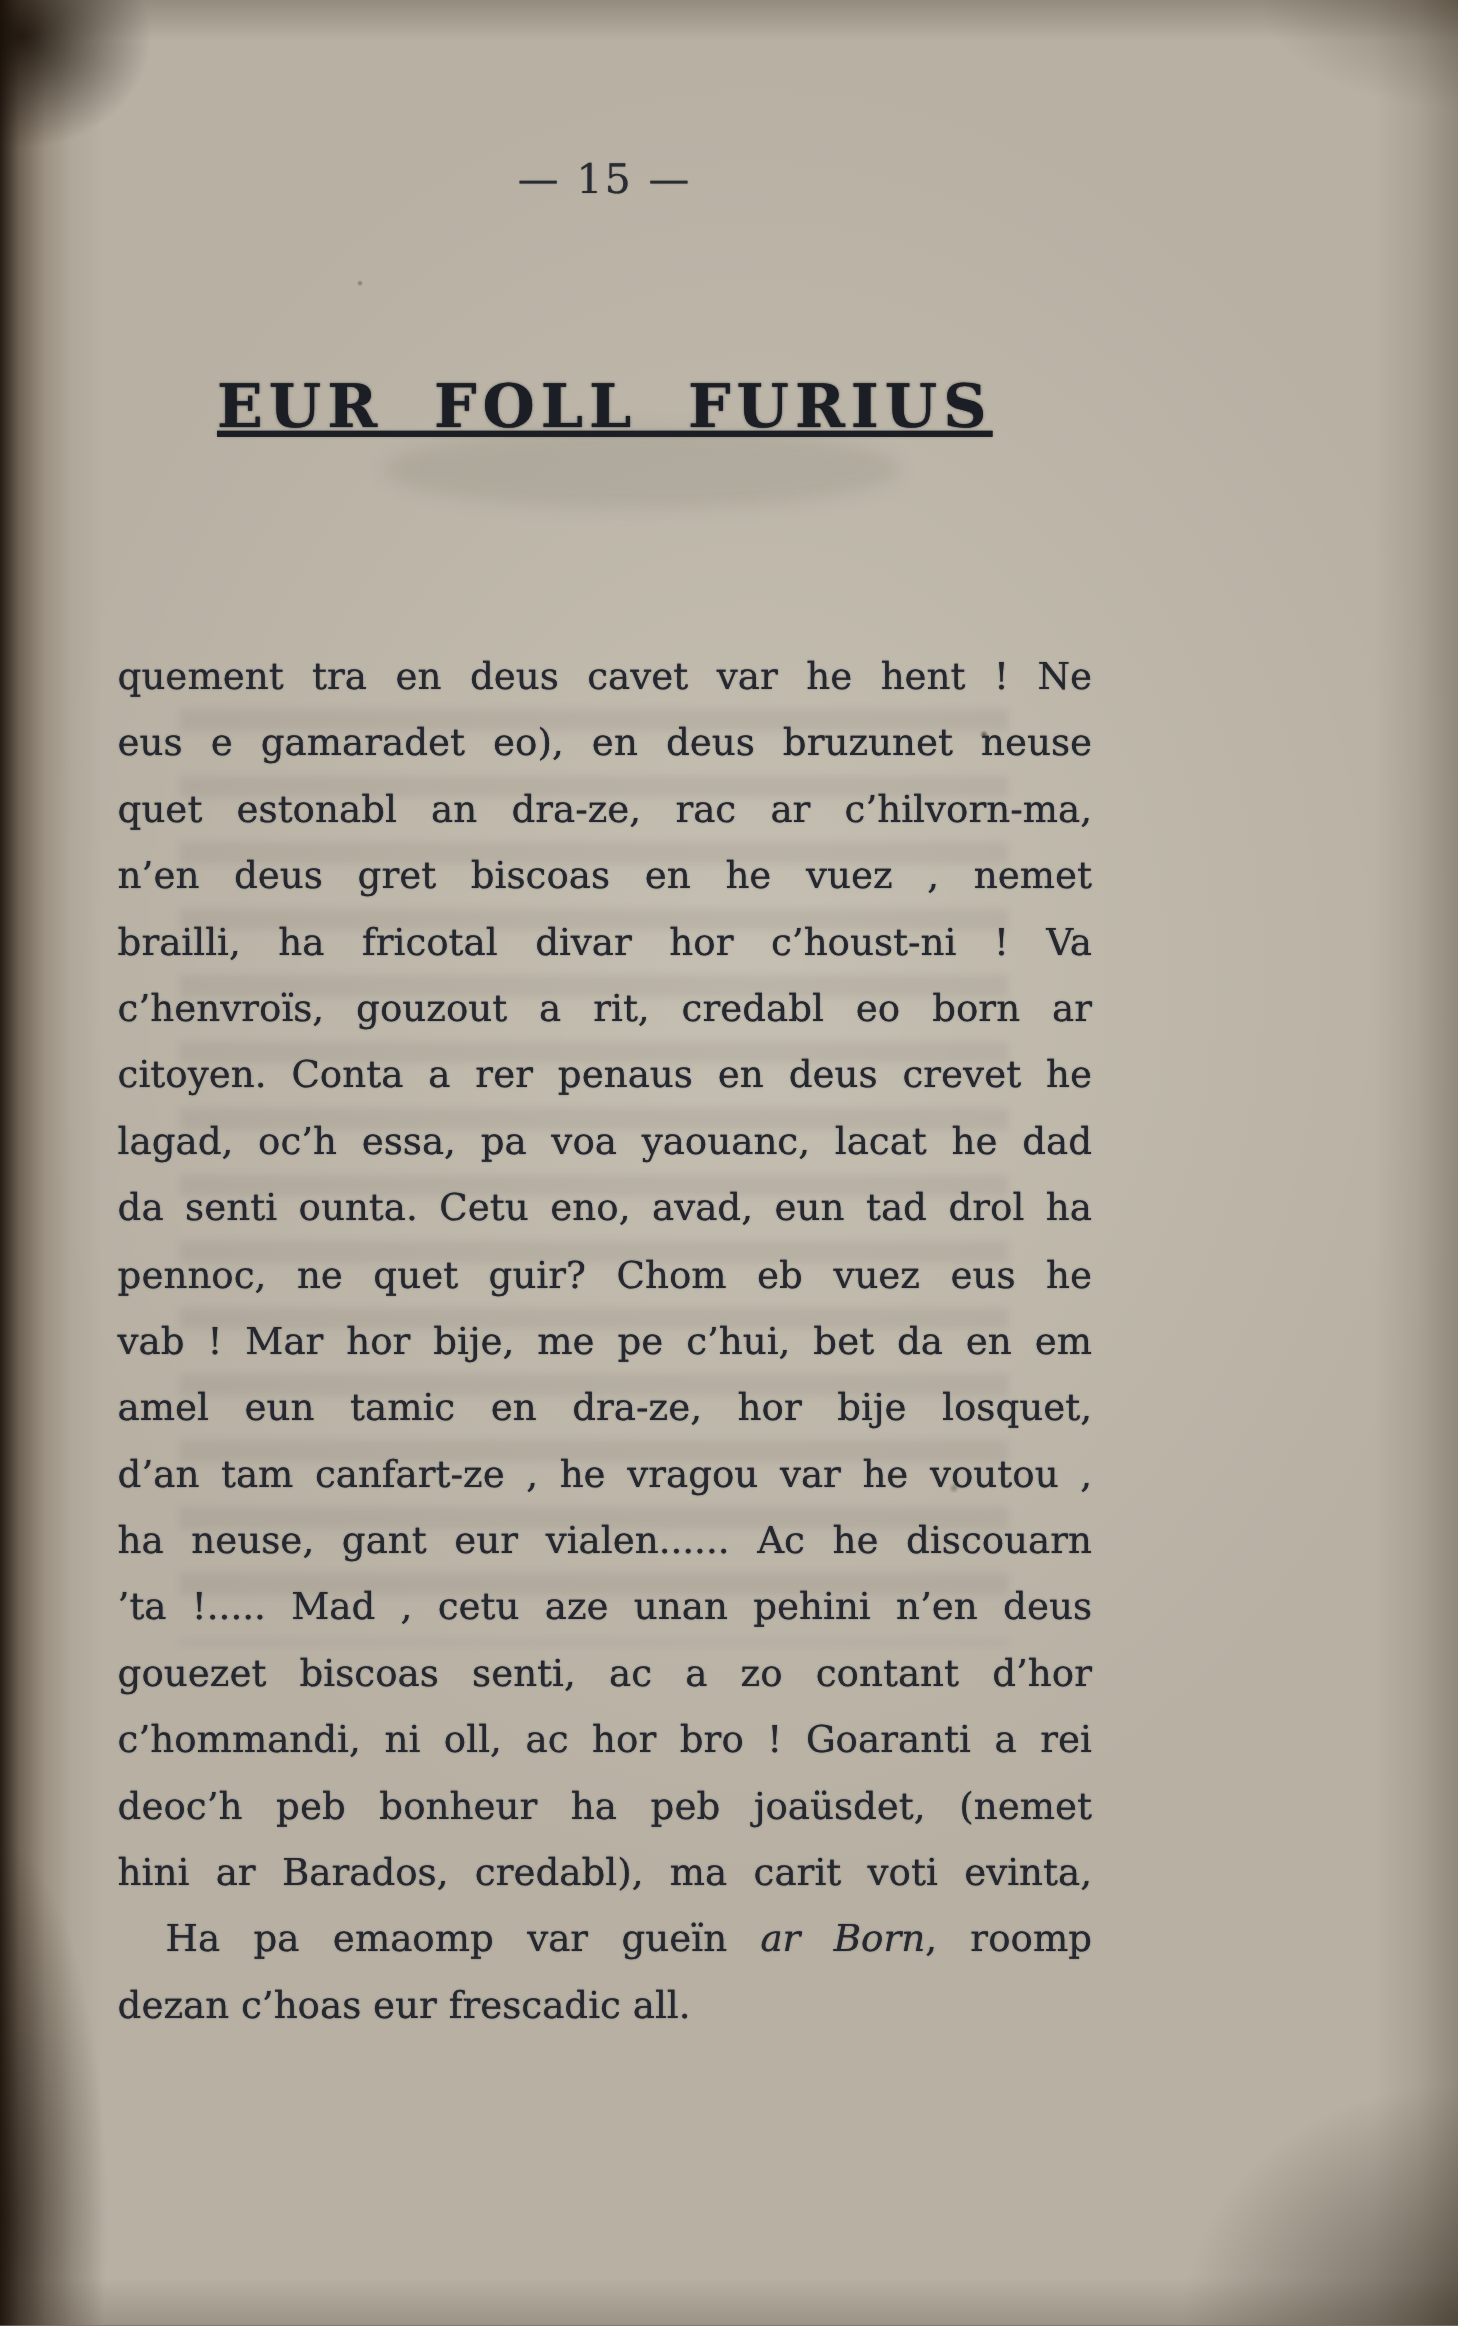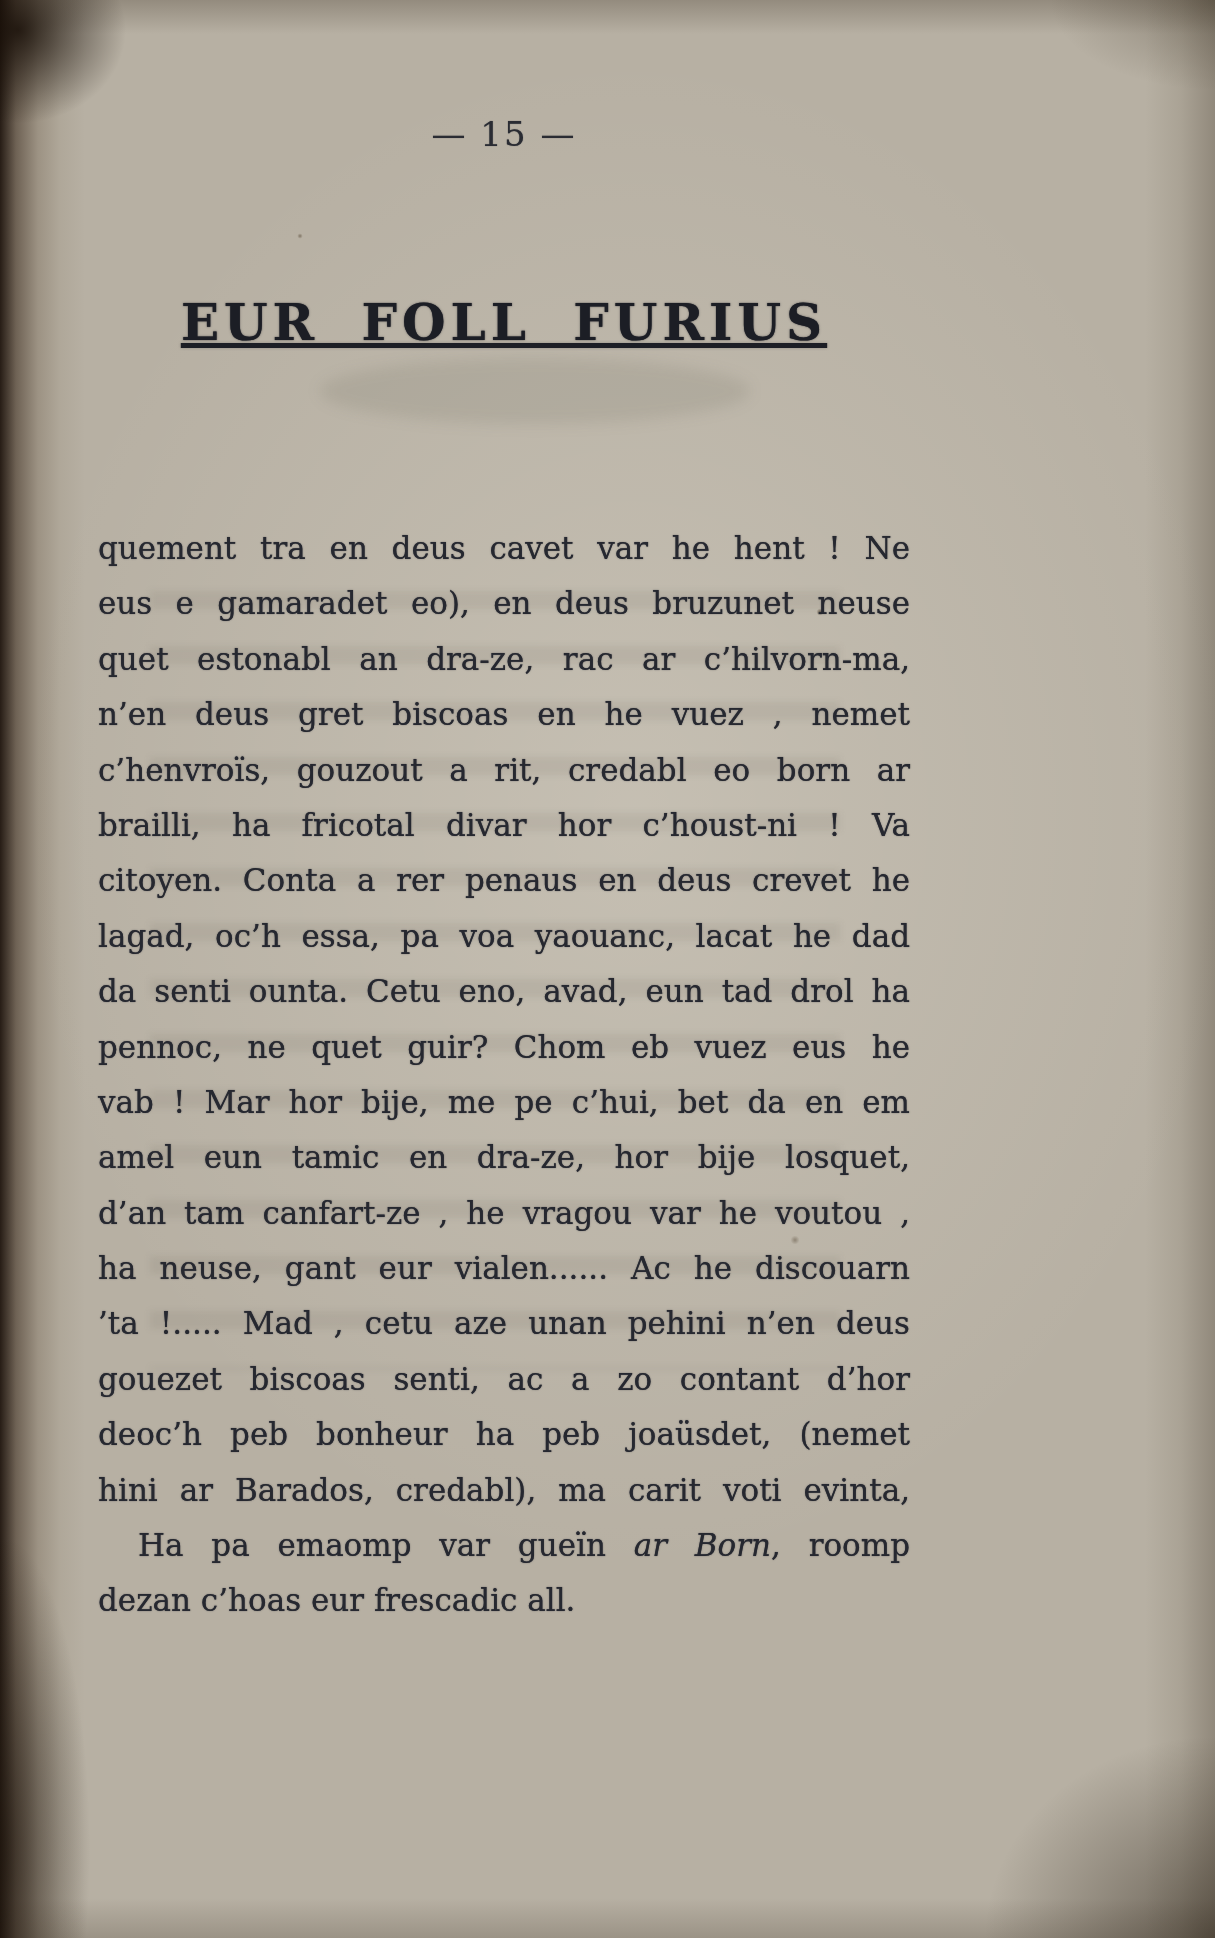--- a/index.html
+++ b/index.html
@@ -27,21 +27,21 @@
   .ghost{
     position:absolute;left:150px;top:560px;width:690px;height:810px;
     background:repeating-linear-gradient(180deg, rgba(0,0,0,0) 0px, rgba(0,0,0,0) 31px,
                rgba(96,89,78,0.10) 31px, rgba(96,89,78,0.10) 49px, rgba(0,0,0,0) 49px, rgba(0,0,0,0) 55.4px);
     filter:blur(3px);
   }
   .ghost-title{
     position:absolute;left:320px;top:358px;width:430px;height:66px;border-radius:50%;
     background:rgba(96,89,78,0.13);filter:blur(7px);
   }
-  .col{position:absolute;left:98px;width:812px;}
+  .col{position:absolute;left:98px;width:812px;margin-top:16px;}
   .folio{
     top:114px;text-align:center;font-size:34px;color:#2a2c33;
     letter-spacing:2px;
     text-shadow:0 0 1px rgba(42,44,51,0.65);
   }
   .chapter{
     top:293px;text-align:center;font-size:50px;font-weight:bold;
     letter-spacing:5px;word-spacing:20px;color:#1c1e25;
     text-shadow:0 0 1px rgba(28,30,37,0.95), 0 0 3px rgba(28,30,37,0.28);
     text-decoration:underline;
@@ -71,32 +71,33 @@
 
   <div class="col chapter">EUR FOLL FURIUS</div>
 
   <div class="col bodytext">
 
 
     <div class="line">quement tra en deus cavet var he hent ! Ne</div>
     <div class="line">eus e gamaradet eo), en deus bruzunet neuse</div>
     <div class="line">quet estonabl an dra-ze, rac ar c’hilvorn-ma,</div>
     <div class="line">n’en deus gret biscoas en he vuez , nemet</div>
+    <div class="line">brailli, ha fricotal divar hor c’houst-ni ! Va</div>
     <div class="line">c’henvroïs, gouzout a rit, credabl eo born ar</div>
-    <div class="line">brailli, ha fricotal divar hor c’houst-ni ! Va</div>
     <div class="line">citoyen. Conta a rer penaus en deus crevet he</div>
     <div class="line">lagad, oc’h essa, pa voa yaouanc, lacat he dad</div>
     <div class="line">da senti ounta. Cetu eno, avad, eun tad drol ha</div>
     <div class="line">pennoc, ne quet guir? Chom eb vuez eus he</div>
     <div class="line">vab ! Mar hor bije, me pe c’hui, bet da en em</div>
     <div class="line">amel eun tamic en dra-ze, hor bije losquet,</div>
     <div class="line">d’an tam canfart-ze , he vragou var he voutou ,</div>
     <div class="line">ha neuse, gant eur vialen...... Ac he discouarn</div>
     <div class="line">’ta !..... Mad , cetu aze unan pehini n’en deus</div>
     <div class="line">gouezet biscoas senti, ac a zo contant d’hor</div>
+    <div class="line">c’hommandi, ni oll, ac hor bro ! Goaranti a rei</div>
     <div class="line">deoc’h peb bonheur ha peb joaüsdet, (nemet</div>
     <div class="line">hini ar Barados, credabl), ma carit voti evinta,</div>
 
     <div class="line indent"><span>Ha pa emaomp var gueïn </span><span class="it">ar Born</span><span>, roomp</span></div>
     <div class="line end">dezan c’hoas eur frescadic all.</div>
 
   </div>
 </div>
 
 </body></html>

